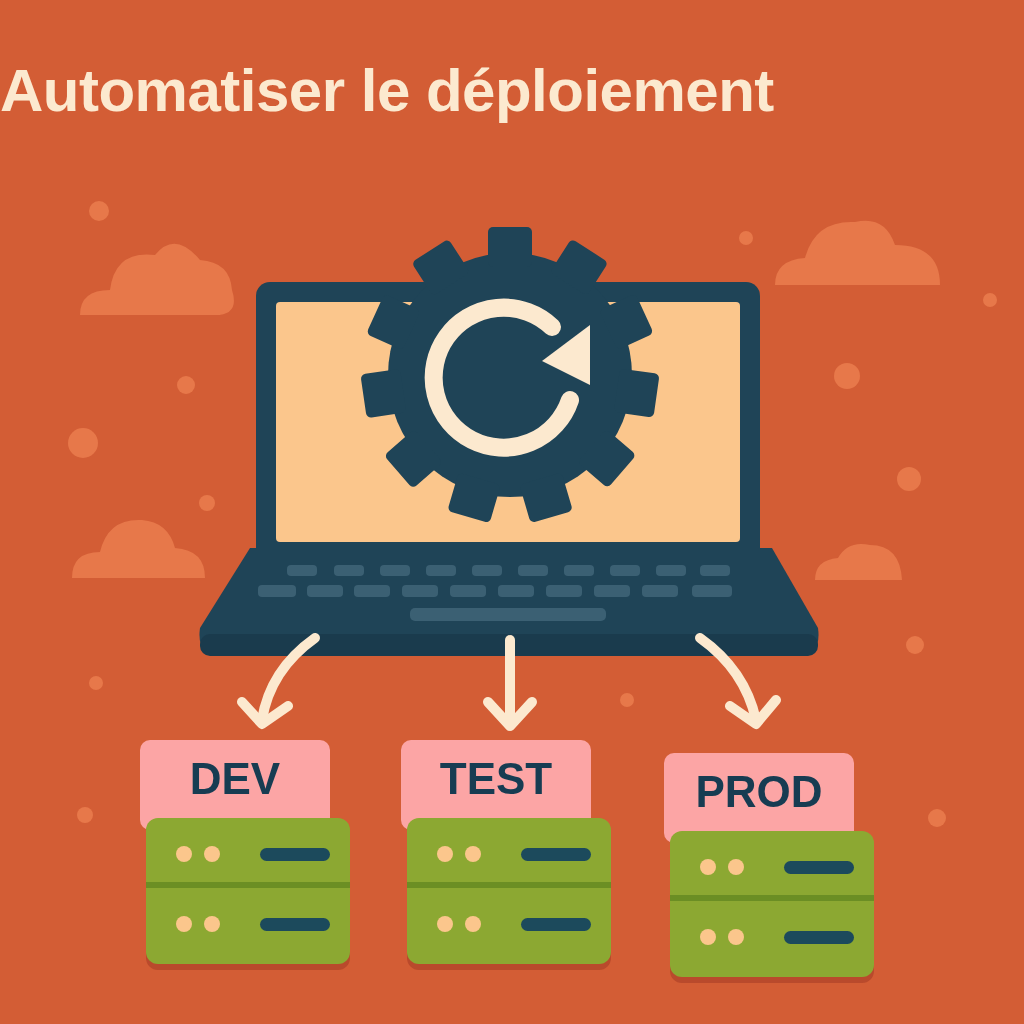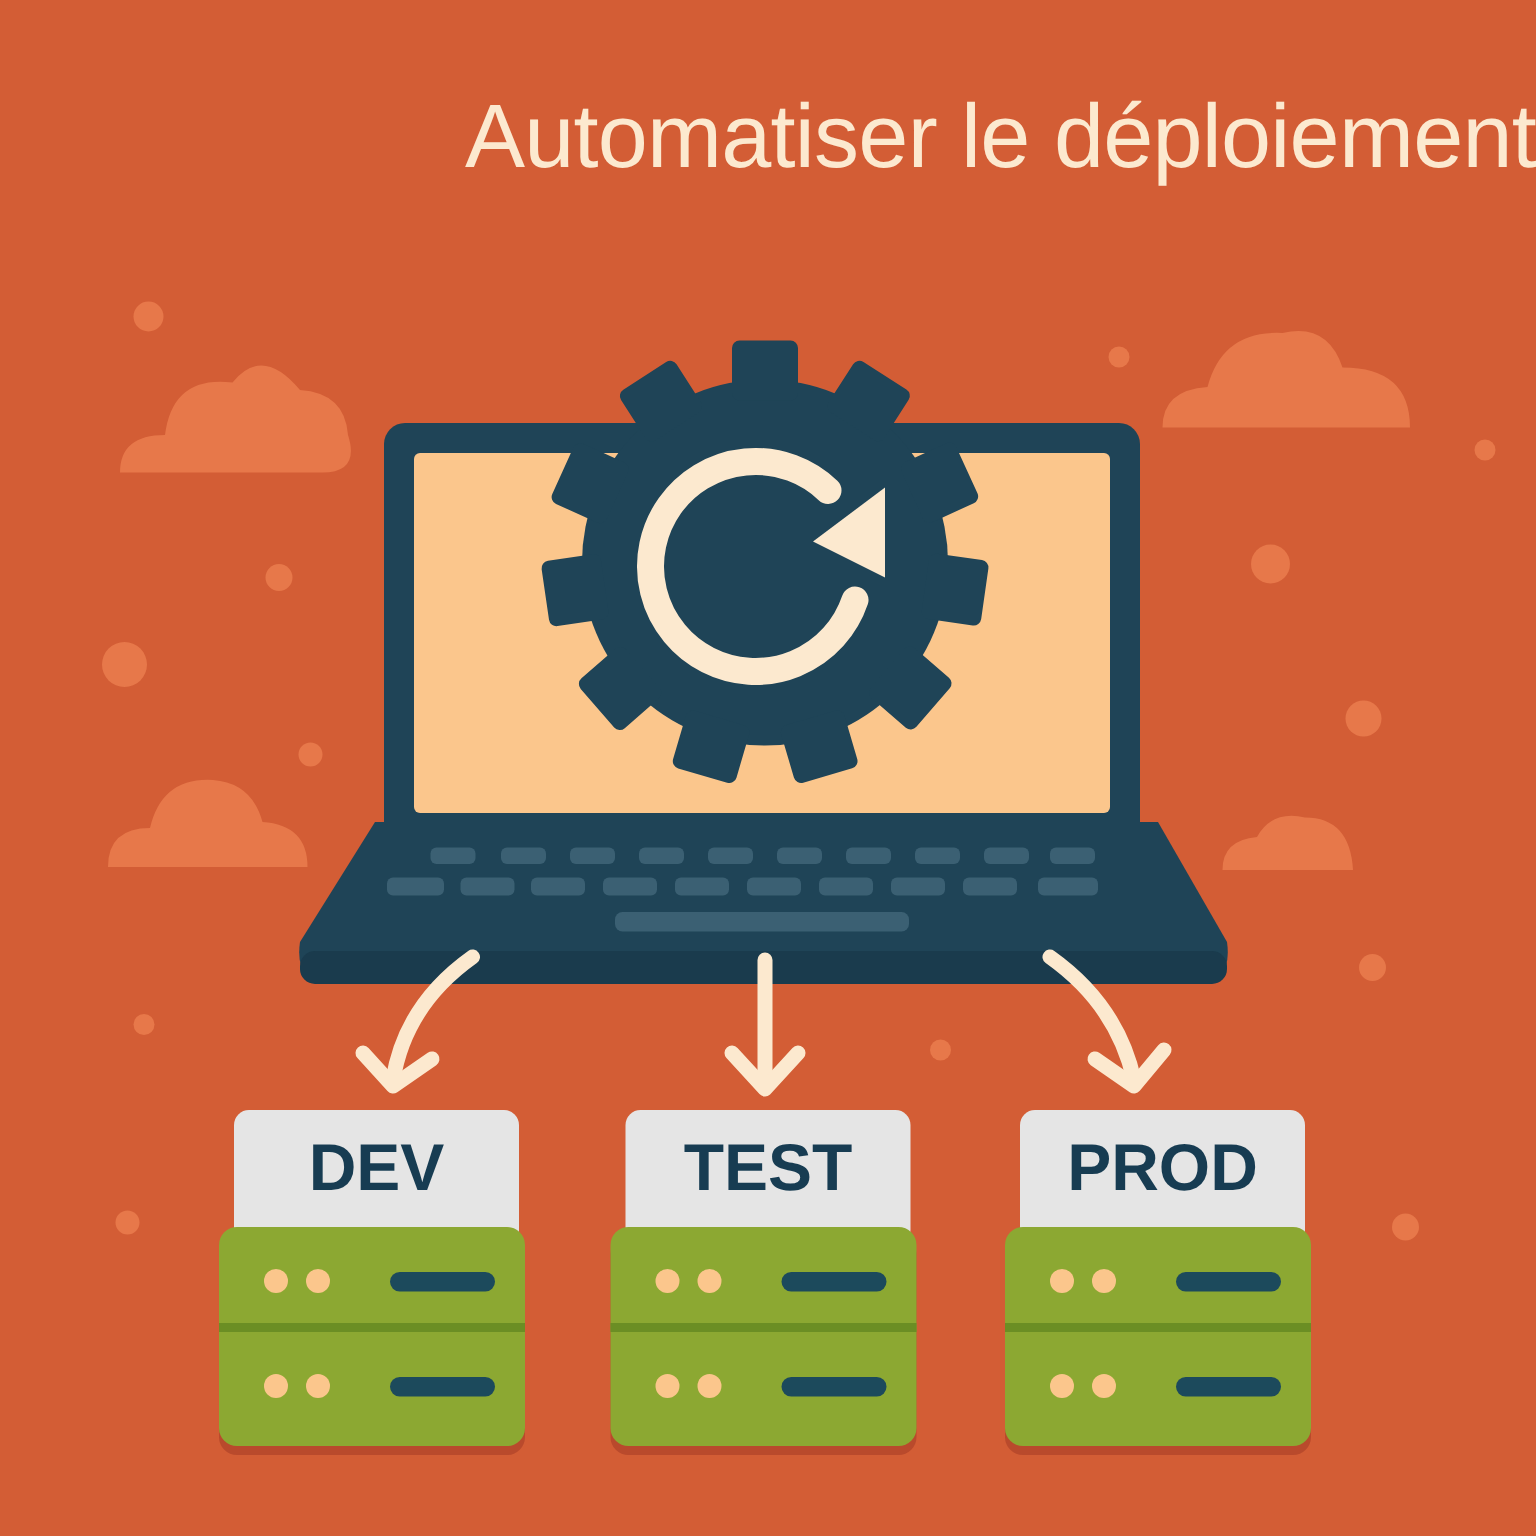--- a/index.html
+++ b/index.html
@@ -1,20 +1,20 @@
 <!DOCTYPE html>
 <html><head>
 <meta charset="utf-8">
 <style>
   html,body{margin:0;padding:0;}
   body{width:1024px;height:1024px;overflow:hidden;background:#d35d35;font-family:"Liberation Sans",sans-serif;position:relative;}
-  .title{position:absolute;left:0;top:50px;width:1024px;text-align:right;color:#fce9cf;font-weight:normal;font-size:60px;line-height:82px;letter-spacing:-0.5px;}
+  .title{position:absolute;left:0;top:50px;width:1024px;text-align:left;color:#fce9cf;font-weight:bold;font-size:60px;line-height:82px;letter-spacing:-0.5px;}
   .scene{position:absolute;left:0;top:0;width:1024px;height:1024px;}
   .env{position:absolute;top:740px;width:200px;height:225px;}
-  .env .tag{position:absolute;left:16px;top:0;width:190px;height:90px;background:#e5e5e5;border-radius:10px;}
+  .env .tag{position:absolute;left:0;top:0;width:190px;height:90px;background:#fca5a5;border-radius:10px;}
   .env .tag span{position:absolute;left:0;top:14px;width:100%;text-align:center;color:#173c52;font-weight:bold;font-size:44px;}
   .env .srv{position:absolute;left:6px;top:78px;width:204px;height:146px;background:#8ca832;border-radius:12px;box-shadow:0 6px 0 #b94a2c;}
   .env .srv .div{position:absolute;left:0;top:64px;width:100%;height:6px;background:#6b8e24;}
   .dot{position:absolute;width:16px;height:16px;border-radius:50%;background:#fbc68c;}
   .bar{position:absolute;width:70px;height:13px;border-radius:7px;background:#1c4a5c;}
 </style>
 </head>
 <body>
 
 <div class="title">
@@ -141,21 +141,21 @@
     <div class="dot" style="left:30px;top:28px"></div>
       <div class="dot" style="left:58px;top:28px"></div>
     <div class="bar" style="left:114px;top:30px"></div>
     <div class="div"></div>
     <div class="dot" style="left:30px;top:98px"></div>
       <div class="dot" style="left:58px;top:98px"></div>
     <div class="bar" style="left:114px;top:100px"></div>
   </div>
 </div>
 
-<div class="env" style="left:664px;">
+<div class="env" style="left:664px;margin-top:13px;">
   <div class="tag">
       <span>PROD</span>
     </div>
   <div class="srv">
     <div class="dot" style="left:30px;top:28px"></div>
       <div class="dot" style="left:58px;top:28px"></div>
     <div class="bar" style="left:114px;top:30px"></div>
     <div class="div"></div>
     <div class="dot" style="left:30px;top:98px"></div>
       <div class="dot" style="left:58px;top:98px"></div>

